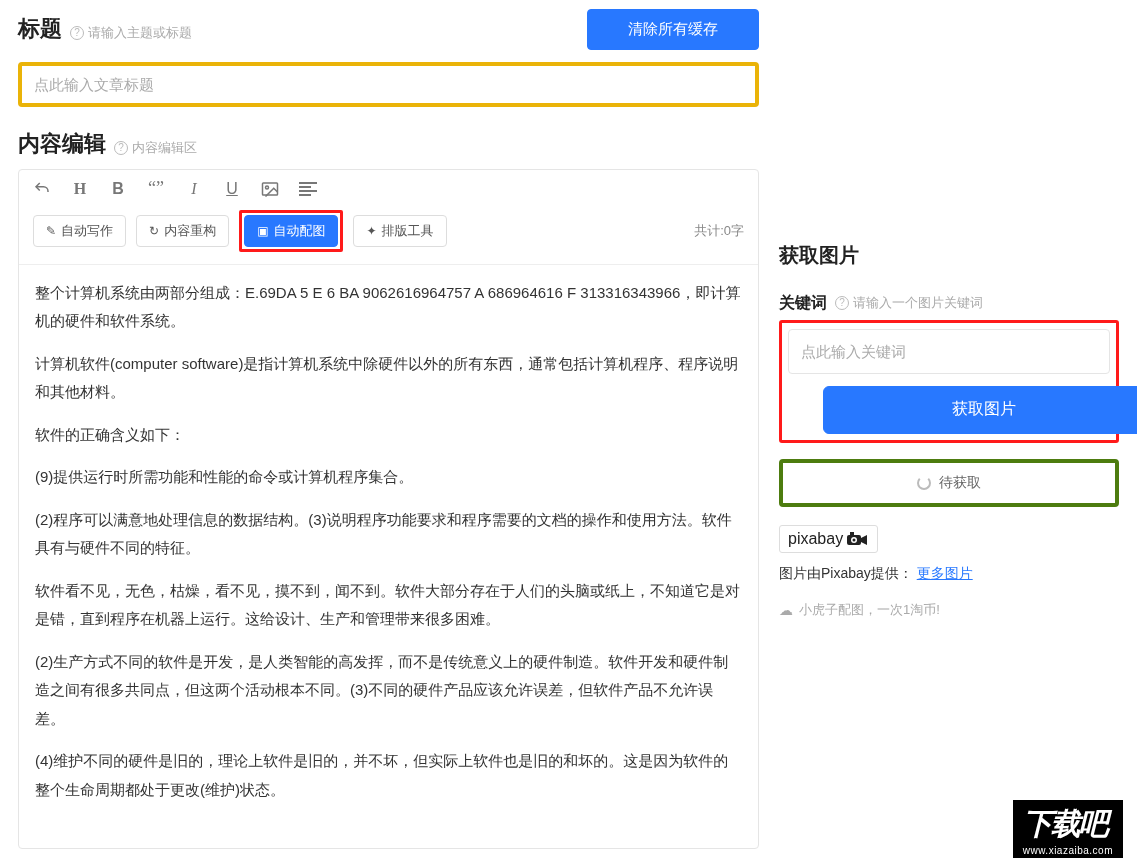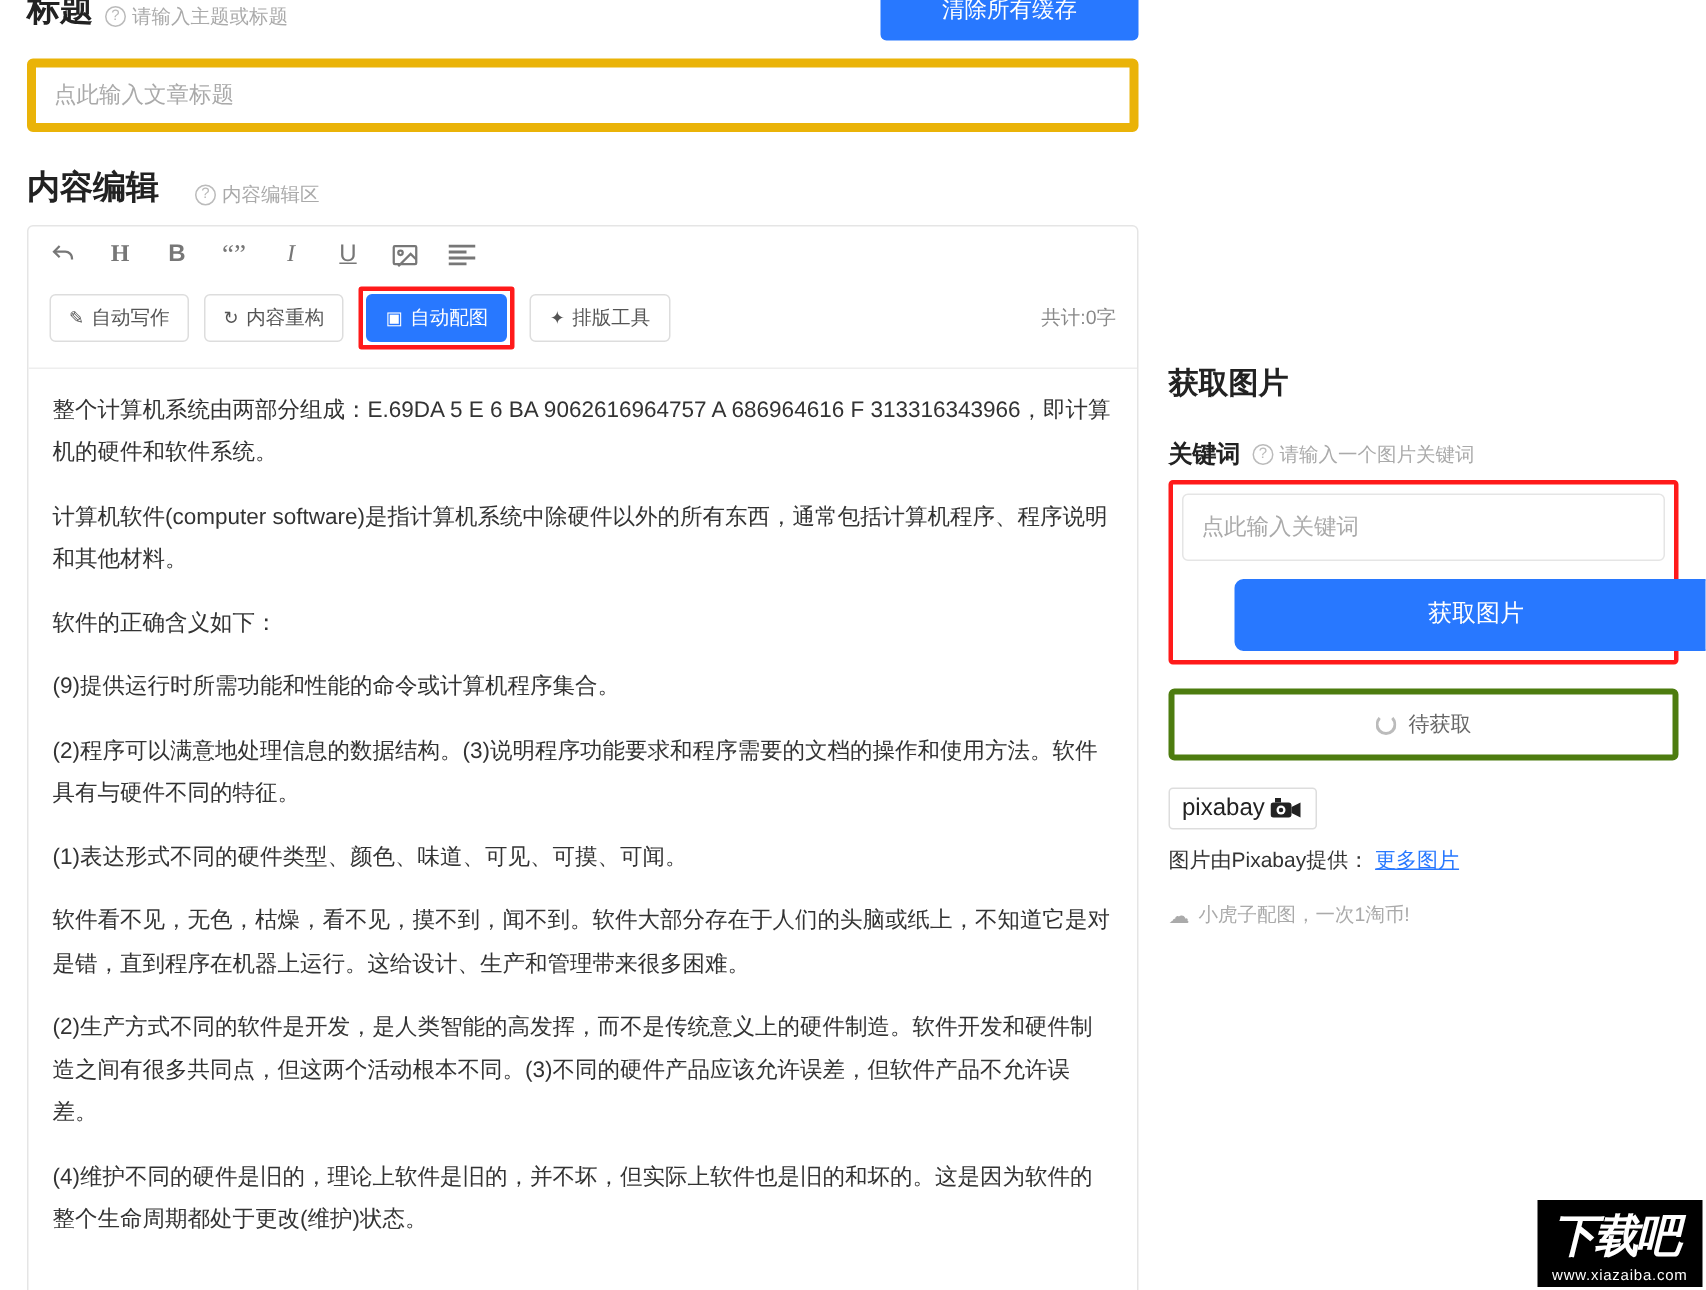--- a/index.html
+++ b/index.html
@@ -12,24 +12,24 @@
 .section-title-wrap { display: flex; align-items: baseline; gap: 8px; }
 .section-title { font-size: 22px; font-weight: 600; color: #222; }
 .section-hint { font-size: 13px; color: #aaa; display: inline-flex; align-items: center; gap: 4px; }
 .hint-icon { width: 14px; height: 14px; border: 1px solid #bbb; border-radius: 50%; display: inline-flex; align-items: center; justify-content: center; font-size: 10px; color: #bbb; line-height: 1; }
 
 .btn { display: inline-flex; align-items: center; justify-content: center; gap: 6px; border-radius: 4px; cursor: pointer; font-size: 14px; border: 1px solid #ddd; background: #fff; padding: 6px 14px; color: #555; white-space: nowrap; margin-left: 35px; }
 .btn-primary { background: #2878ff; border-color: #2878ff; color: #fff; }
 .btn-primary-lg { background: #2878ff; border-color: #2878ff; color: #fff; padding: 10px 40px; font-size: 15px; border-radius: 4px; }
 .btn-block { width: 100%; height: 48px; font-size: 16px; border-radius: 6px; }
 
-.input-text { width: 100%; border: 6px solid #eab308; border-radius: 4px; padding: 10px 12px; font-size: 15px; color: #333; background: #fff; }
+.input-text { width: 100%; border: 4px solid #eab308; border-radius: 4px; padding: 10px 12px; font-size: 15px; color: #333; background: #fff; }
 .input-text::placeholder { color: #aaa; }
 
-.content-edit-header { margin-top: 22px; margin-bottom: 10px; display:flex; align-items: baseline; gap:24px;}
+.content-edit-header { margin-top: 22px; margin-bottom: 10px; display:flex; align-items: baseline; gap:8px;}
 .editor-panel { border: 1px solid #e5e5e5; border-radius: 4px; }
 .toolbar-row1 { display: flex; align-items: center; padding: 10px 14px 6px; gap: 20px; border-bottom: none; }
 .tool-icon { width: 18px; height: 18px; display: inline-flex; align-items: center; justify-content: center; color: #777; font-size: 16px; cursor: pointer; }
 .tool-icon.bold { font-weight: 800; }
 .tool-icon.italic { font-style: italic; font-family: Georgia, serif; }
 .toolbar-row2 { display: flex; align-items: center; padding: 6px 14px 12px; gap: 10px; border-bottom: 1px solid #eee; position: relative; }
 .char-count { position: absolute; right: 14px; color: #888; font-size: 13px; }
 
 .highlight-red { border: 3px solid #ff1a1a; border-radius: 2px; padding: 2px; display: inline-flex; }
 .tool-btn { display: inline-flex; align-items: center; gap: 5px; border: 1px solid #ddd; background: #fff; border-radius: 4px; padding: 6px 12px; font-size: 13px; color: #555; cursor: pointer; }
@@ -50,21 +50,21 @@
 
 .pixabay-badge { margin-top: 18px; border: 1px solid #ddd; border-radius: 3px; padding: 4px 8px; display: inline-flex; align-items:center; gap:4px; font-family: Arial, sans-serif; font-weight: 500; font-size: 16px; color: #222; }
 .camera-glyph { font-size: 14px; }
 
 .pixabay-credit { margin-top: 12px; font-size: 14px; color: #333; }
 .pixabay-credit a { color: #2878ff; text-decoration: underline; }
 
 .tip-row { margin-top: 18px; color: #aaa; font-size: 13px; display: flex; align-items: center; gap: 6px; }
 .cloud-icon { font-size: 14px; }
 
-.watermark { position: fixed; right: 2px; bottom: 2px; background: #000; color: #fff; padding: 4px 10px 2px; font-family: "SimHei", sans-serif; }
+.watermark { position: fixed; right: 14px; bottom: 2px; background: #000; color: #fff; padding: 4px 10px 2px; font-family: "SimHei", sans-serif; }
 .watermark .big { font-size: 30px; font-weight: 900; letter-spacing: -2px; font-style: italic; }
 .watermark .url { font-size: 10px; letter-spacing: 0.5px; text-align: right; }
 
 svg { display: block; }
 </style>
 </head>
 <body>
 
 <div class="container">
   <div class="main">
@@ -142,21 +142,20 @@
           <span>共计:</span><span>0</span><span>字</span>
         </span>
       </div>
 
       <div class="editor-body">
         <p>整个计算机系统由两部分组成：E.69DA 5 E 6 BA 9062616964757 A 686964616 F 313316343966，即计算机的硬件和软件系统。</p>
         <p>计算机软件(computer software)是指计算机系统中除硬件以外的所有东西，通常包括计算机程序、程序说明和其他材料。</p>
         <p>软件的正确含义如下：</p>
         <p>(9)提供运行时所需功能和性能的命令或计算机程序集合。</p>
         <p>(2)程序可以满意地处理信息的数据结构。(3)说明程序功能要求和程序需要的文档的操作和使用方法。软件具有与硬件不同的特征。</p>
-        <p>(1)表达形式不同的硬件类型、颜色、味道、可见、可摸、可闻。</p>
         <p>软件看不见，无色，枯燥，看不见，摸不到，闻不到。软件大部分存在于人们的头脑或纸上，不知道它是对是错，直到程序在机器上运行。这给设计、生产和管理带来很多困难。</p>
         <p>(2)生产方式不同的软件是开发，是人类智能的高发挥，而不是传统意义上的硬件制造。软件开发和硬件制造之间有很多共同点，但这两个活动根本不同。(3)不同的硬件产品应该允许误差，但软件产品不允许误差。</p>
         <p>(4)维护不同的硬件是旧的，理论上软件是旧的，并不坏，但实际上软件也是旧的和坏的。这是因为软件的整个生命周期都处于更改(维护)状态。</p>
       </div>
     </div>
   </div>
 
   <div class="sidebar">
     <div class="section-title">获取图片</div>
 

